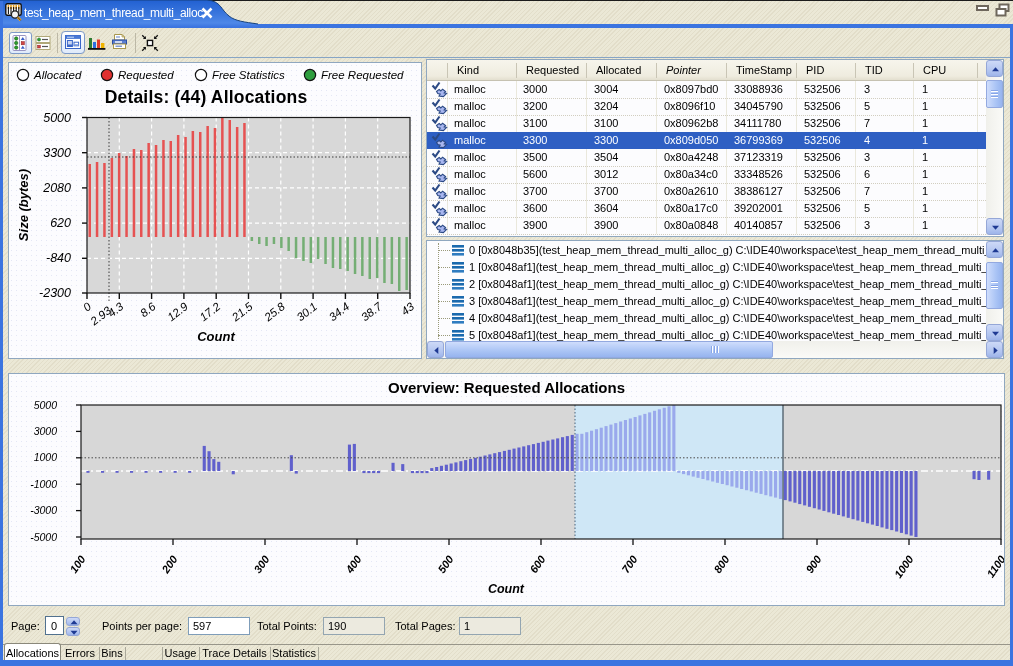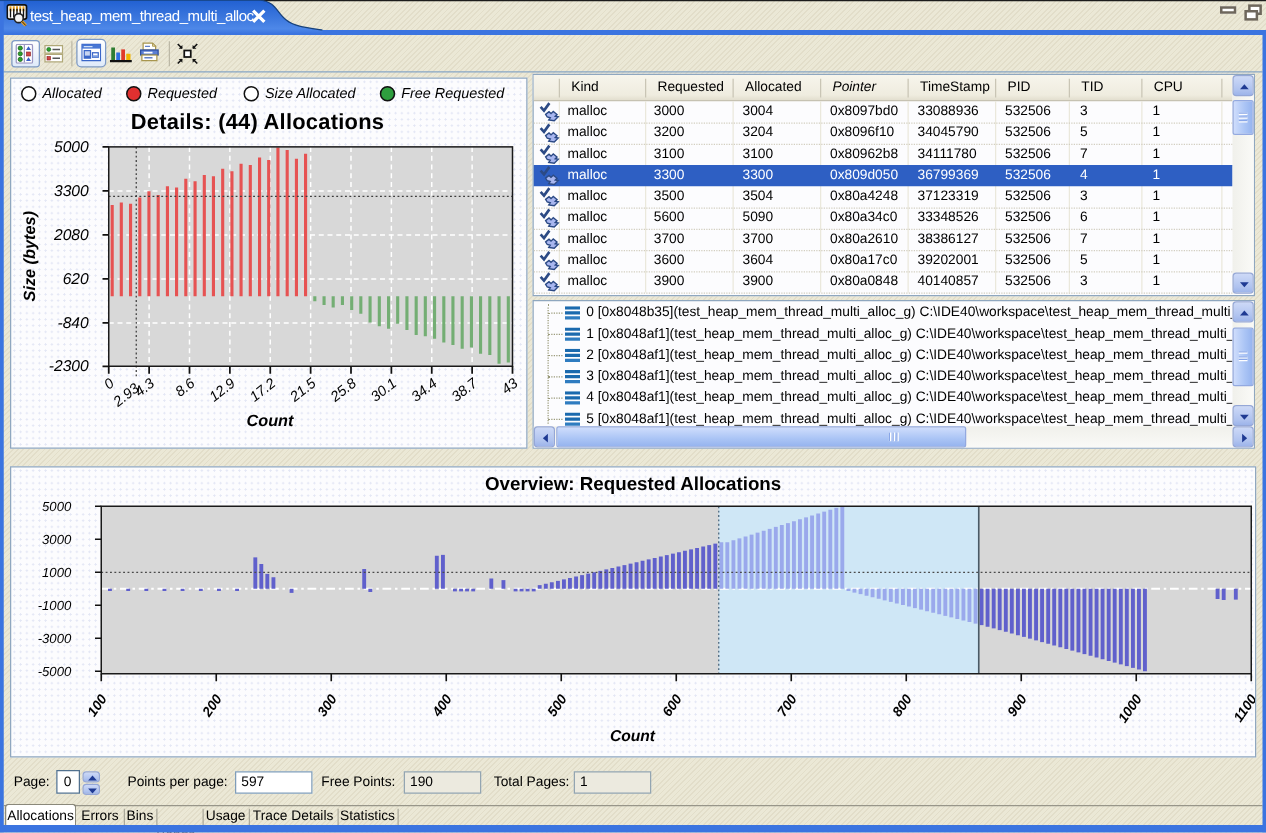--- a/index.html
+++ b/index.html
@@ -120,21 +120,21 @@
     <circle cx="7" cy="7" r="5.6" fill="#fff" stroke="#111" stroke-width="1.2"></circle>
   </svg>
 <div style="position:absolute;left:34px;top:69px;font-size:11.5px;font-style:italic;font-family:'Liberation Sans',sans-serif">Allocated</div>
 <svg width="14" height="14" style="position:absolute;left:99.5px;top:68px">
     <circle cx="7" cy="7" r="5.6" fill="#e03030" stroke="#111" stroke-width="1.2"></circle>
   </svg>
 <div style="position:absolute;left:118px;top:69px;font-size:11.5px;font-style:italic;font-family:'Liberation Sans',sans-serif">Requested</div>
 <svg width="14" height="14" style="position:absolute;left:193.5px;top:68px">
     <circle cx="7" cy="7" r="5.6" fill="#fff" stroke="#111" stroke-width="1.2"></circle>
   </svg>
-<div style="position:absolute;left:212px;top:69px;font-size:11.5px;font-style:italic;font-family:'Liberation Sans',sans-serif">Size Allocated</div>
+<div style="position:absolute;left:212px;top:69px;font-size:11.5px;font-style:italic;font-family:'Liberation Sans',sans-serif">Free Statistics</div>
 <svg width="14" height="14" style="position:absolute;left:302.5px;top:68px">
     <circle cx="7" cy="7" r="5.6" fill="#2e9e3e" stroke="#111" stroke-width="1.2"></circle>
   </svg>
 <div style="position:absolute;left:321px;top:69px;font-size:11.5px;font-style:italic;font-family:'Liberation Sans',sans-serif">Free Requested</div>
 <div style="position:absolute;left:26px;top:87px;width:360px;text-align:center;font-size:17.5px;font-weight:bold;letter-spacing:0.2px;font-family:'Liberation Sans',sans-serif">Details: (44) Allocations</div>
 <div style="position:absolute;left:9px;top:63px;width:412px;height:295px">
     <svg width="412" height="295" viewBox="0 0 412 295" style="position:absolute;left:0;top:0;">
       <rect x="78" y="54.5" width="323" height="175.5" fill="#d8d8d8"></rect>
       <line x1="78" y1="89.7" x2="401" y2="89.7" stroke="#ffffff" stroke-width="1.2" stroke-dasharray="4,3"></line>
       <line x1="78" y1="124.9" x2="401" y2="124.9" stroke="#ffffff" stroke-width="1.2" stroke-dasharray="4,3"></line>
@@ -327,21 +327,21 @@
 <div class="t11" style="position:absolute;left:804px;top:151px;color:#000">532506</div>
 <div class="t11" style="position:absolute;left:864px;top:151px;color:#000">3</div>
 <div class="t11" style="position:absolute;left:922px;top:151px;color:#000">1</div>
 <div style="position:absolute;left:427px;top:165px;width:559px;height:1px;border-bottom:1px dotted #d2cec0"></div>
 <svg width="18" height="17" viewBox="0 0 18 17" style="position:absolute;left:431px;top:166px">
     <path d="M1.5 4.5 L4.2 7.5 L8.5 1.5" stroke="#2c4a85" stroke-width="2.1" fill="none"></path>
     <path d="M5.5 10.5 L8.2 8.4 L9.8 9.9 L11.6 8.2 L14.6 10.6 L13.2 12.0 L15.6 12.4 L12.4 15.6 L8.0 15.0 L9.2 13.2 L6.8 12.6 Z" fill="#a8b6ef" stroke="#2c4a85" stroke-width="1.1"></path>
   </svg>
 <div class="t11" style="position:absolute;left:454px;top:168px;color:#000">malloc</div>
 <div class="t11" style="position:absolute;left:523px;top:168px;color:#000">5600</div>
-<div class="t11" style="position:absolute;left:594px;top:168px;color:#000">5090</div>
+<div class="t11" style="position:absolute;left:594px;top:168px;color:#000">3012</div>
 <div class="t11" style="position:absolute;left:664px;top:168px;color:#000">0x80a34c0</div>
 <div class="t11" style="position:absolute;left:734px;top:168px;color:#000">33348526</div>
 <div class="t11" style="position:absolute;left:804px;top:168px;color:#000">532506</div>
 <div class="t11" style="position:absolute;left:864px;top:168px;color:#000">6</div>
 <div class="t11" style="position:absolute;left:922px;top:168px;color:#000">1</div>
 <div style="position:absolute;left:427px;top:182px;width:559px;height:1px;border-bottom:1px dotted #d2cec0"></div>
 <svg width="18" height="17" viewBox="0 0 18 17" style="position:absolute;left:431px;top:183px">
     <path d="M1.5 4.5 L4.2 7.5 L8.5 1.5" stroke="#2c4a85" stroke-width="2.1" fill="none"></path>
     <path d="M5.5 10.5 L8.2 8.4 L9.8 9.9 L11.6 8.2 L14.6 10.6 L13.2 12.0 L15.6 12.4 L12.4 15.6 L8.0 15.0 L9.2 13.2 L6.8 12.6 Z" fill="#a8b6ef" stroke="#2c4a85" stroke-width="1.1"></path>
   </svg>
@@ -662,21 +662,21 @@
     </svg>
   </div>
 <div style="position:absolute;left:66px;top:627px;width:14px;height:9px;background:linear-gradient(#cdd9f7,#b0c3ef 70%,#9db4ea);border:1px solid #95a7d7;border-radius:3px;box-sizing:border-box">
     <svg width="12" height="7" style="display:block">
       <polygon points="3.5,2.7 7.0,6.7 10.5,2.7" fill="#1f3a93"></polygon>
     </svg>
   </div>
 <div class="t11" style="position:absolute;left:102px;top:620px">Points per page:</div>
 <div style="position:absolute;left:188px;top:617px;width:62px;height:18px;background:#fff;border:1px solid #7f9db9;box-sizing:border-box"></div>
 <div class="t11" style="position:absolute;left:193px;top:620px">597</div>
-<div class="t11" style="position:absolute;left:257px;top:620px">Free Points:</div>
+<div class="t11" style="position:absolute;left:257px;top:620px">Total Points:</div>
 <div style="position:absolute;left:323px;top:617px;width:62px;height:18px;background:#eceadf;border:1px solid #93a5b1;box-sizing:border-box"></div>
 <div class="t11" style="position:absolute;left:328px;top:620px">190</div>
 <div class="t11" style="position:absolute;left:395px;top:620px">Total Pages:</div>
 <div style="position:absolute;left:459px;top:617px;width:62px;height:18px;background:#eceadf;border:1px solid #93a5b1;box-sizing:border-box"></div>
 <div class="t11" style="position:absolute;left:464px;top:620px">1</div>
 <div style="position:absolute;left:3px;top:644px;width:1007px;height:1px;background:#98968a"></div>
 <div style="position:absolute;left:99px;top:647px;width:1px;height:13px;background:#aaa89a"></div>
 <div style="position:absolute;left:125px;top:647px;width:1px;height:13px;background:#aaa89a"></div>
 <div style="position:absolute;left:162px;top:647px;width:1px;height:13px;background:#aaa89a"></div>
 <div style="position:absolute;left:199px;top:647px;width:1px;height:13px;background:#aaa89a"></div>

